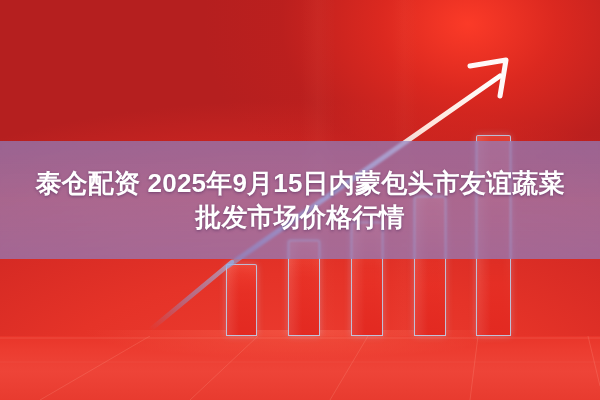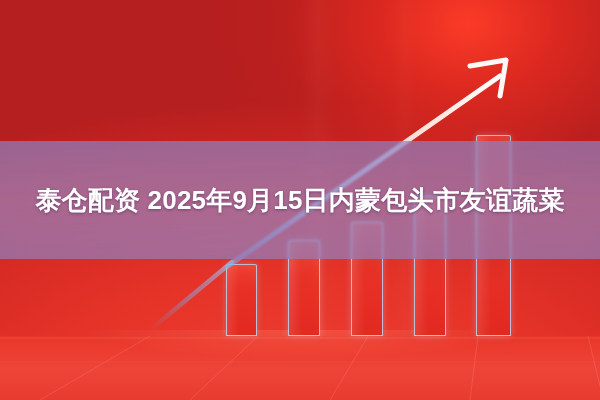--- a/index.html
+++ b/index.html
@@ -211,15 +211,16 @@
     <line x1="228" y1="266" x2="500" y2="76" stroke="url(#arrowGrad)" stroke-width="5" stroke-linecap="round"></line>
     <path d="M 470 66 L 506 60 L 500 96" fill="none" stroke="#ffffff" stroke-width="5" stroke-linecap="round" stroke-linejoin="round" opacity="0.97"></path>
   </svg>
 
   <div class="band">
     <div class="band-inner"></div>
   </div>
 
   <div class="title-wrap">
     <div class="title-line">泰仓配资 2025年9月15日内蒙包头市友谊蔬菜</div>
+    <div class="title-line">批发市场价格行情</div>
   </div>
 
 </div>
 
 </body></html>

